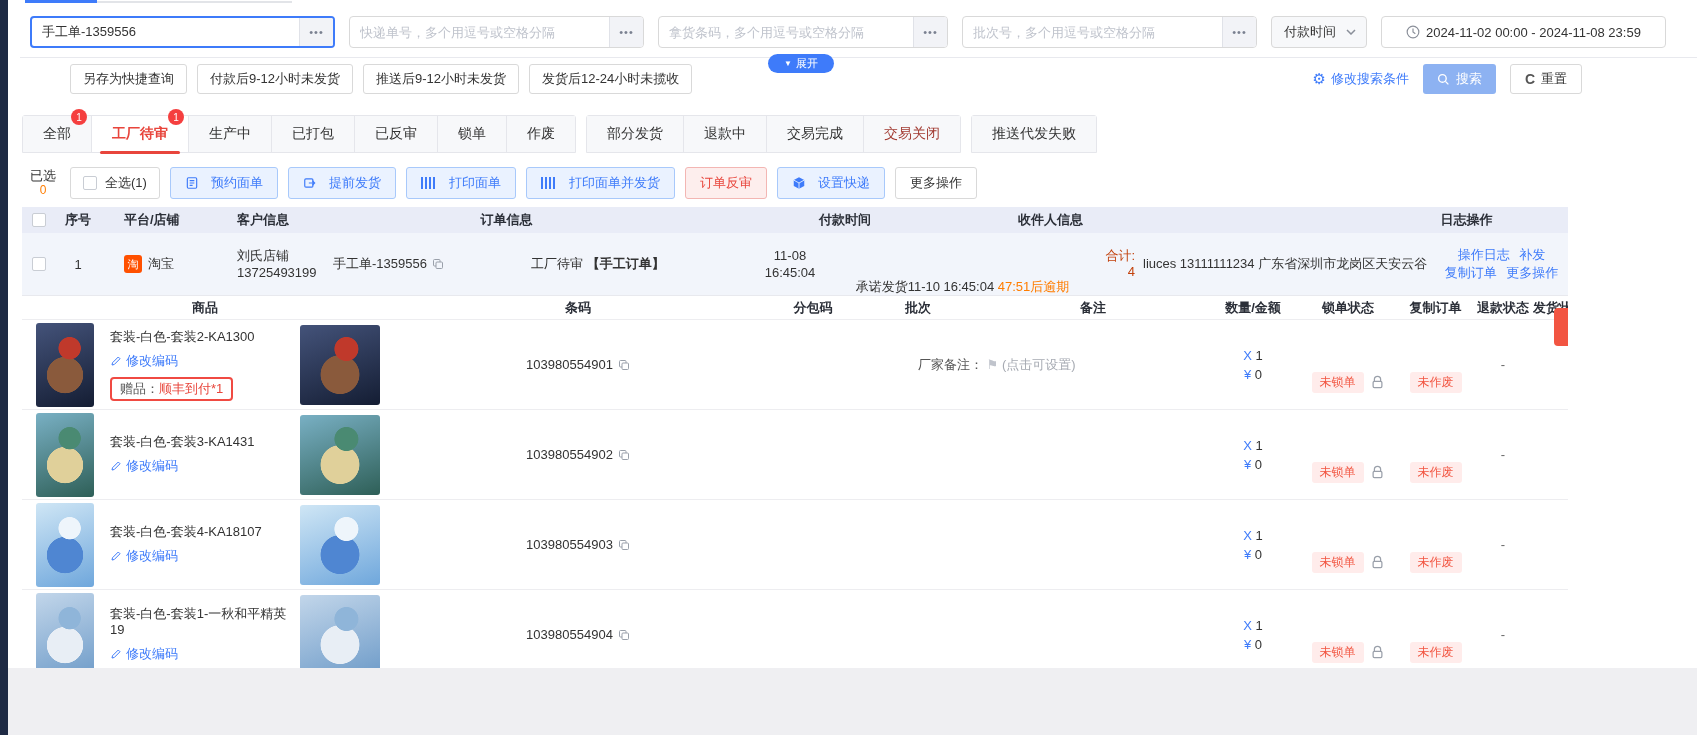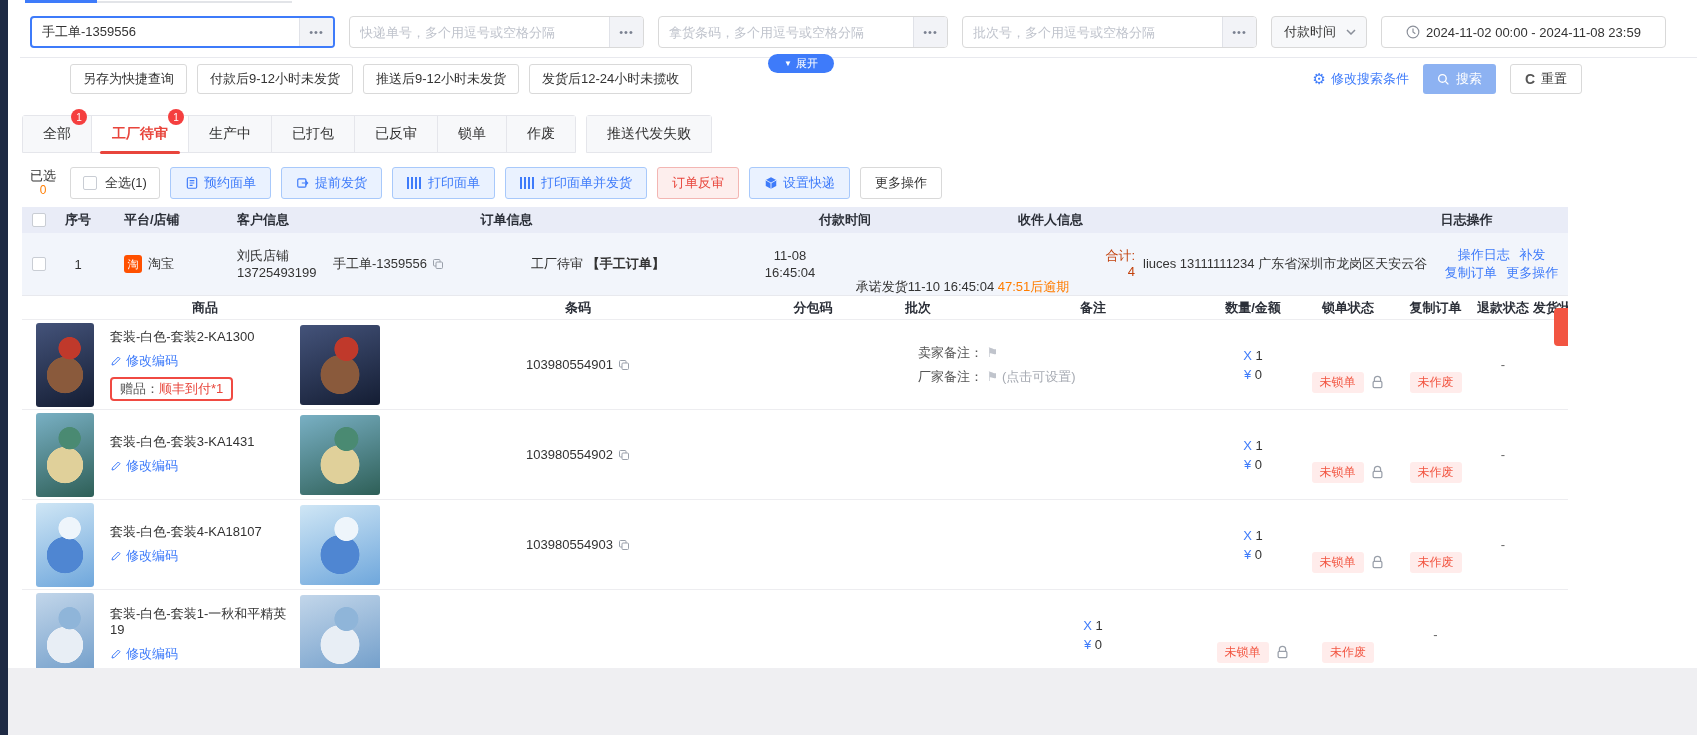--- a/index.html
+++ b/index.html
@@ -52,21 +52,21 @@
   .tab.danger { color:#a23b32; }
   .tab .badge { position:absolute; top:-7px; right:4px; min-width:16px; height:16px; border-radius:8px;
     background:#f53f3f; color:#fff; font-size:10px; display:flex; align-items:center; justify-content:center; padding:0 4px; font-weight:normal; }
 
   
   .toolbar { position:absolute; left:30px; top:166px; height:34px; display:flex; align-items:center; gap:10px; }
   .sel-block { display:flex; flex-direction:column; align-items:center; margin-right:4px; line-height:15px; }
   .sel-count { color:#ff7d00; font-size:12px; }
   .selall-box { height:32px; display:flex; align-items:center; gap:8px; padding:0 12px; border:1px solid #d9d9d9; border-radius:3px; background:#fff; cursor:pointer; }
   .checkbox { width:14px; height:14px; border:1px solid #c9cdD4; border:1px solid #c9cdd4; border-radius:2px; background:#fff; }
-  .tb-btn { height:32px; padding:0 14px; border-radius:3px; font-size:13px; cursor:pointer; display:flex; align-items:center; gap:5px; white-space:nowrap; }
+  .tb-btn { height:32px; padding:0 14px; border-radius:3px; font-size:13px; cursor:pointer; display:flex; align-items:center; gap:12px; white-space:nowrap; }
   .tb-btn.blue { background:#eaf2ff; border:1px solid #a8c9fb; color:#3e7bfa; }
   .tb-btn.red { background:#fdeeed; border:1px solid #f3b6b3; color:#e8463c; }
   .tb-btn.plain { background:#fff; border:1px solid #d9d9d9; color:#333; }
   .icon-barcode { width:16px; height:12px; background:repeating-linear-gradient(90deg,#3e7bfa 0 2px,transparent 2px 4px); }
 
   
   .table-area { position:absolute; left:22px; top:207px; width:1546px; }
   .main-header { display:grid; grid-template-columns:34px 44px 133px 100px 347px 330px 355px 1fr;
     height:26px; background:#e9ecf7; align-items:center; font-weight:bold; color:#2b2f38; }
   .order-row { display:grid; grid-template-columns:34px 44px 133px 100px 190px 212px 110px 235px 55px 300px 1fr;
@@ -204,20 +204,34 @@
         </div>
         <div class="tab">
           <span>锁单</span>
         </div>
         <div class="tab">
           <span>作废</span>
         </div>
       </div>
       <div class="tab-group">
         <div class="tab">
+          <span>部分发货</span>
+        </div>
+        <div class="tab">
+          <span>退款中</span>
+        </div>
+        <div class="tab">
+          <span>交易完成</span>
+        </div>
+        <div class="tab danger">
+          <span>交易关闭</span>
+        </div>
+      </div>
+      <div class="tab-group">
+        <div class="tab">
           <span>推送代发失败</span>
         </div>
       </div>
     </div>
 
   <div class="toolbar">
     <div class="sel-block">
       <span>已选</span>
       <span class="sel-count">0</span>
     </div>
@@ -375,21 +389,20 @@
             <span>103980554901</span>
             <span style="display:flex">
               <svg width="12" height="12" viewBox="0 0 24 24">
                 <rect x="8" y="8" width="13" height="13" rx="2" fill="none" stroke="#9aa0aa" stroke-width="2"></rect>
                 <path d="M16 8V5a2 2 0 0 0-2-2H5a2 2 0 0 0-2 2v9a2 2 0 0 0 2 2h3" fill="none" stroke="#9aa0aa" stroke-width="2"></path>
               </svg>
             </span>
           </div>
           <div></div>
           <div class="remark-cell" style="grid-column:7 / 9">
-            <div>卖家备注： <span class="flag">⚑</span></div>
             <div>厂家备注： <span class="flag">⚑</span> <span class="remark-hint">(点击可设置)</span></div>
           </div>
           <div class="qty-cell">
             <div><span class="qty-sym">X</span> <span>1</span></div>
             <div><span class="qty-sym">¥</span> <span>0</span></div>
           </div>
           <div class="st-cell">
             <span class="badge-red">未锁单</span>
             <span style="display:flex">
               <svg width="15" height="15" viewBox="0 0 24 24">
@@ -516,20 +529,29 @@
                 <svg width="12" height="12" viewBox="0 0 24 24">
                   <path d="M4 20l4.5-1L20 7.5l-3.5-3.5L5 15.5 4 20z" fill="none" stroke="#3e7bfa" stroke-width="2"></path>
                 </svg>
               </span>
               <span>修改编码</span>
             </div>
           </div>
           <div>
             <div class="thumb2" style="background:radial-gradient(circle at 58% 30%, #8fb5d9 0 16%, transparent 17%), radial-gradient(circle at 50% 62%, #e8eef5 0 30%, transparent 31%), linear-gradient(160deg, #c2d6ea, #6f9cc9)"></div>
           </div>
+          <div class="bc-cell">
+            <span>103980554904</span>
+            <span style="display:flex">
+              <svg width="12" height="12" viewBox="0 0 24 24">
+                <rect x="8" y="8" width="13" height="13" rx="2" fill="none" stroke="#9aa0aa" stroke-width="2"></rect>
+                <path d="M16 8V5a2 2 0 0 0-2-2H5a2 2 0 0 0-2 2v9a2 2 0 0 0 2 2h3" fill="none" stroke="#9aa0aa" stroke-width="2"></path>
+              </svg>
+            </span>
+          </div>
           <div></div>
           <div></div>
           <div></div>
           <div class="qty-cell">
             <div><span class="qty-sym">X</span> <span>1</span></div>
             <div><span class="qty-sym">¥</span> <span>0</span></div>
           </div>
           <div class="st-cell">
             <span class="badge-red">未锁单</span>
             <span style="display:flex">

